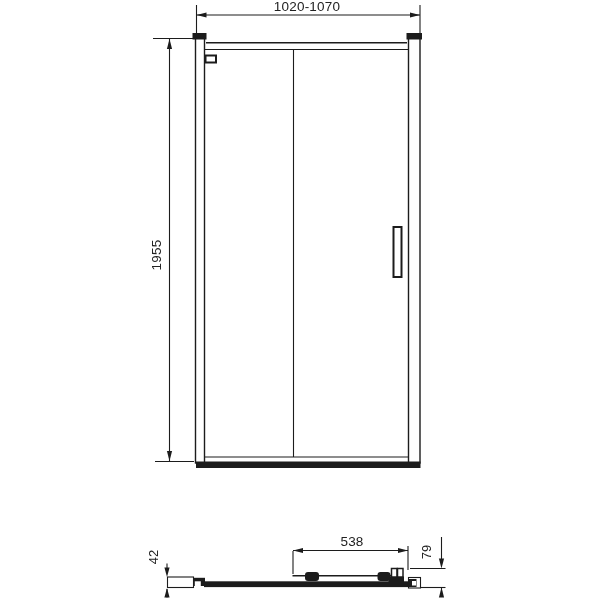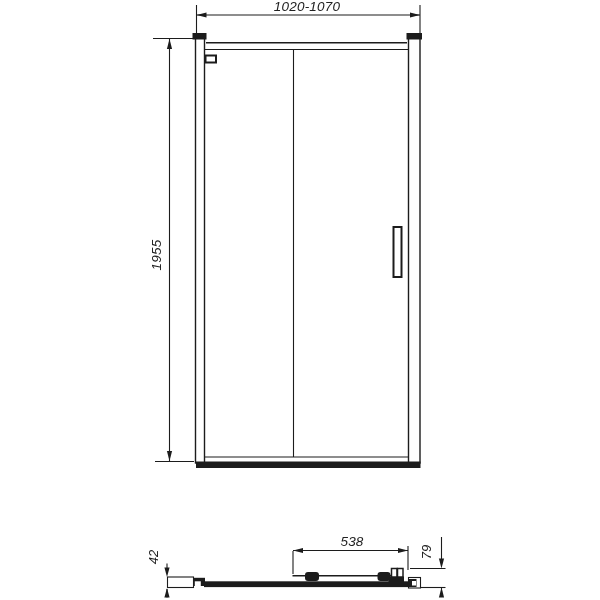--- a/index.html
+++ b/index.html
@@ -9,21 +9,20 @@
     height: 600px;
     background: #ffffff;
     font-family: "Liberation Sans", sans-serif;
     overflow: hidden;
   }
   .canvas {
     position: relative;
     width: 600px;
     height: 600px;
     background: #ffffff;
-    font-style: italic;
   }
   svg { display: block; }
   .thin   { stroke: #1c1c1c; stroke-width: 1.1; fill: none; }
   .med    { stroke: #1c1c1c; stroke-width: 1.5; fill: none; }
   .solid  { fill: #1c1c1c; stroke: none; }
   .whitefill { fill: #ffffff; }
   .outlined  { stroke: #1c1c1c; stroke-width: 1.4; fill: #ffffff; }
   .outlined2 { stroke: #1c1c1c; stroke-width: 2;   fill: #ffffff; }
   .dimtext {
     font-family: "Liberation Sans", sans-serif;

